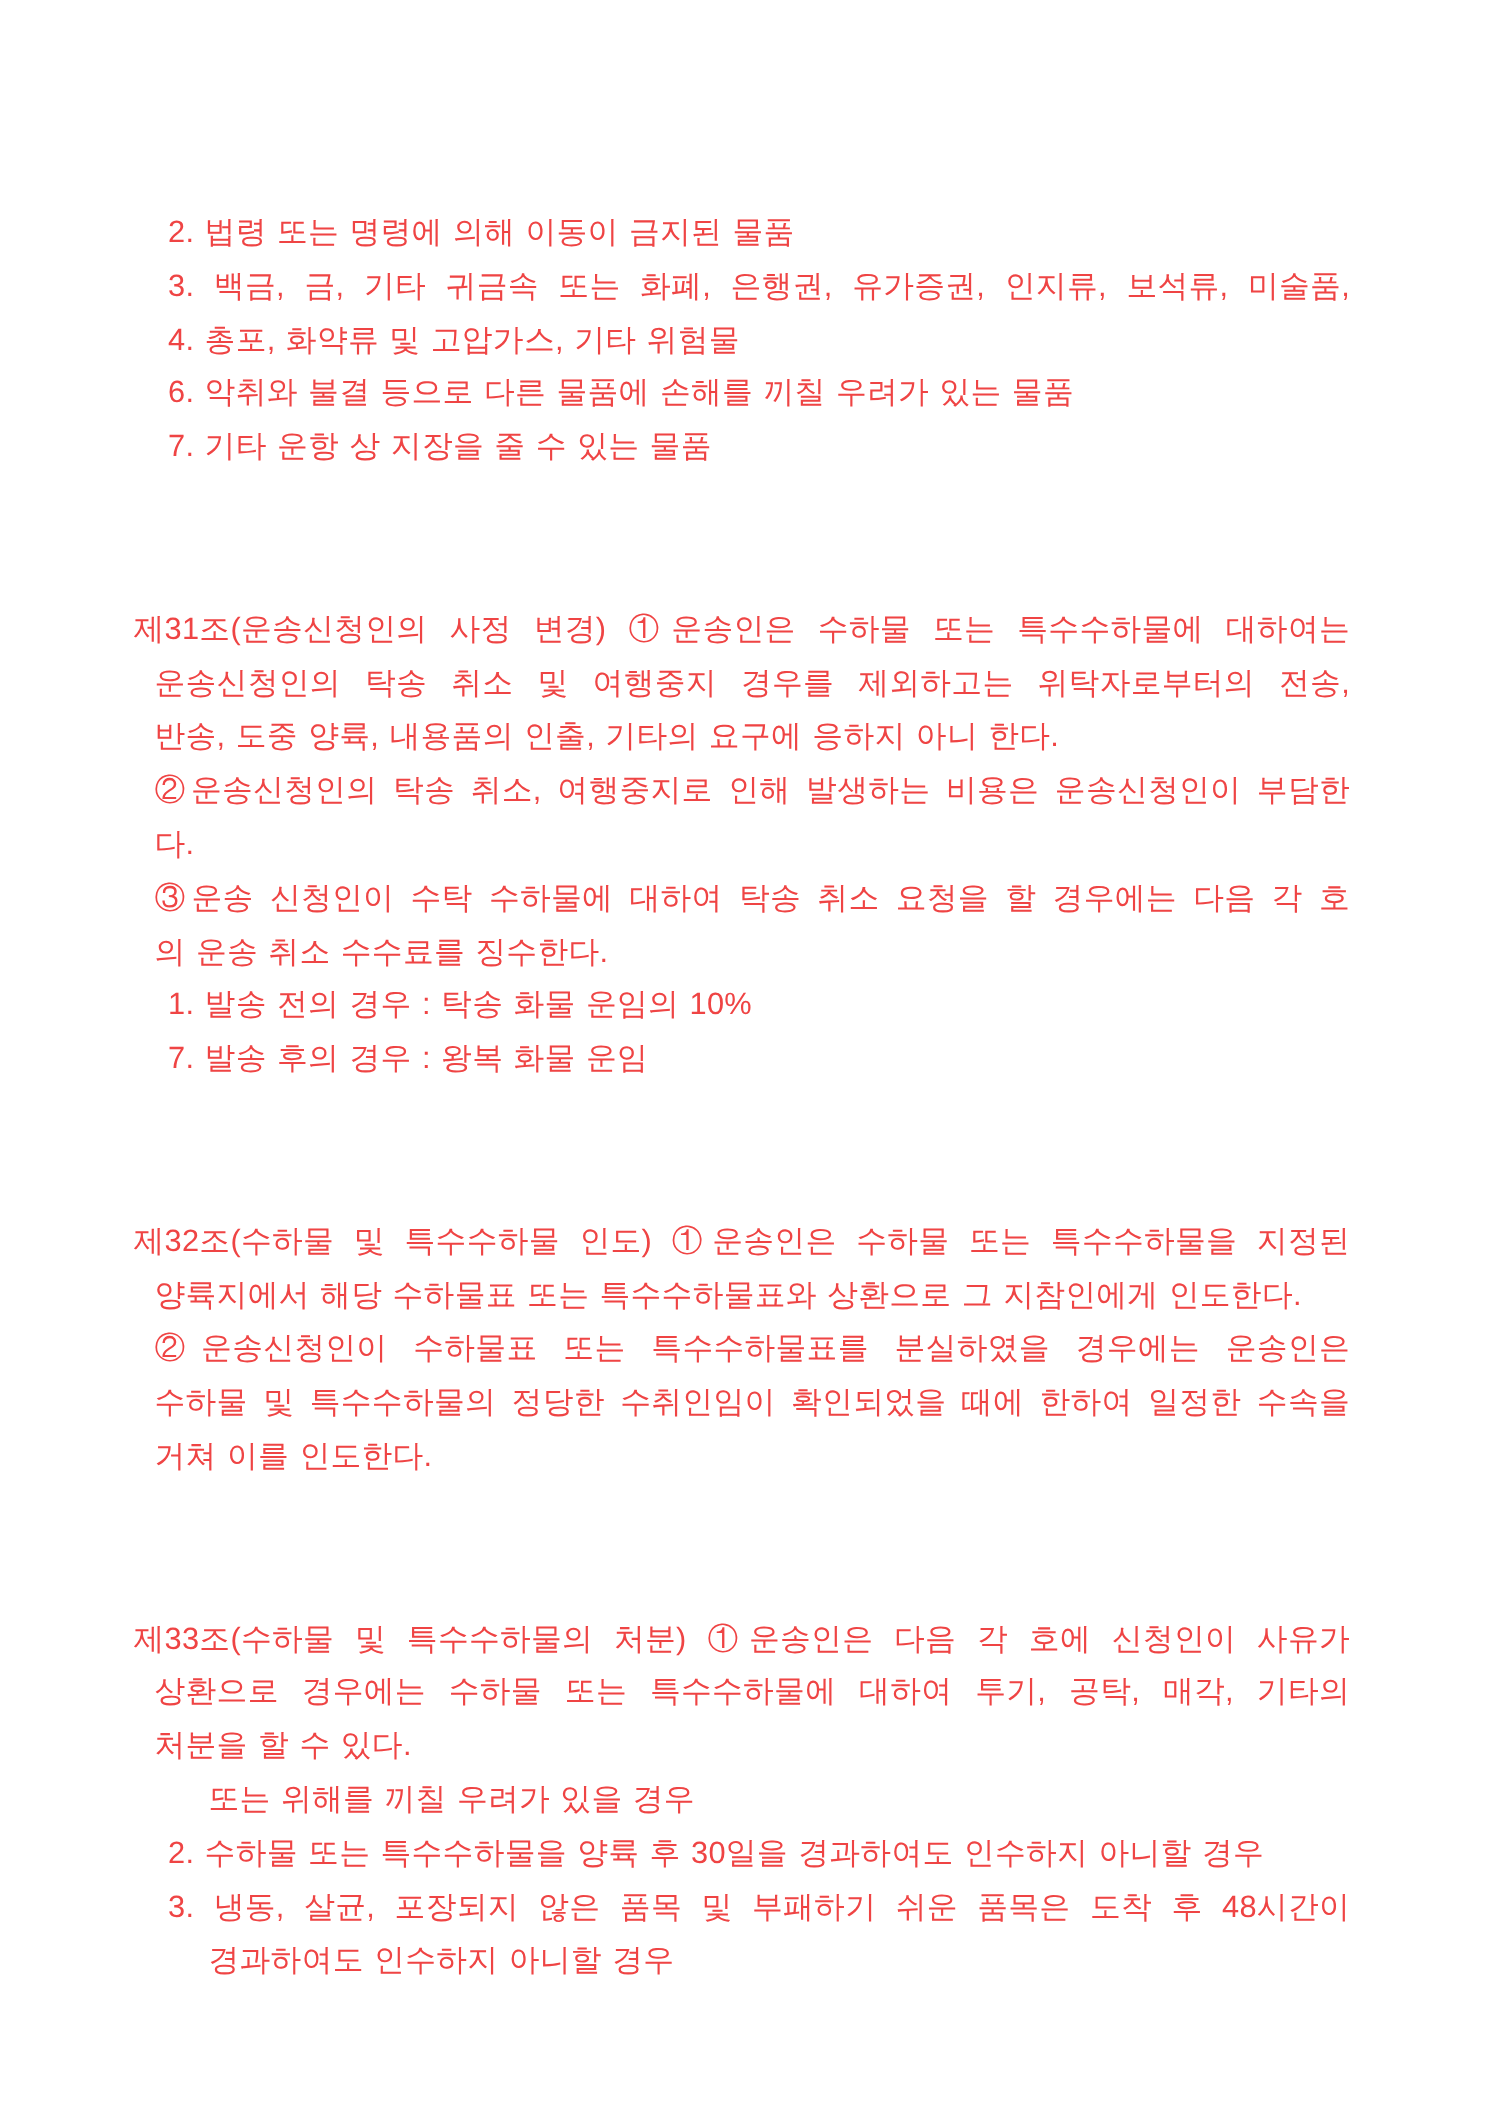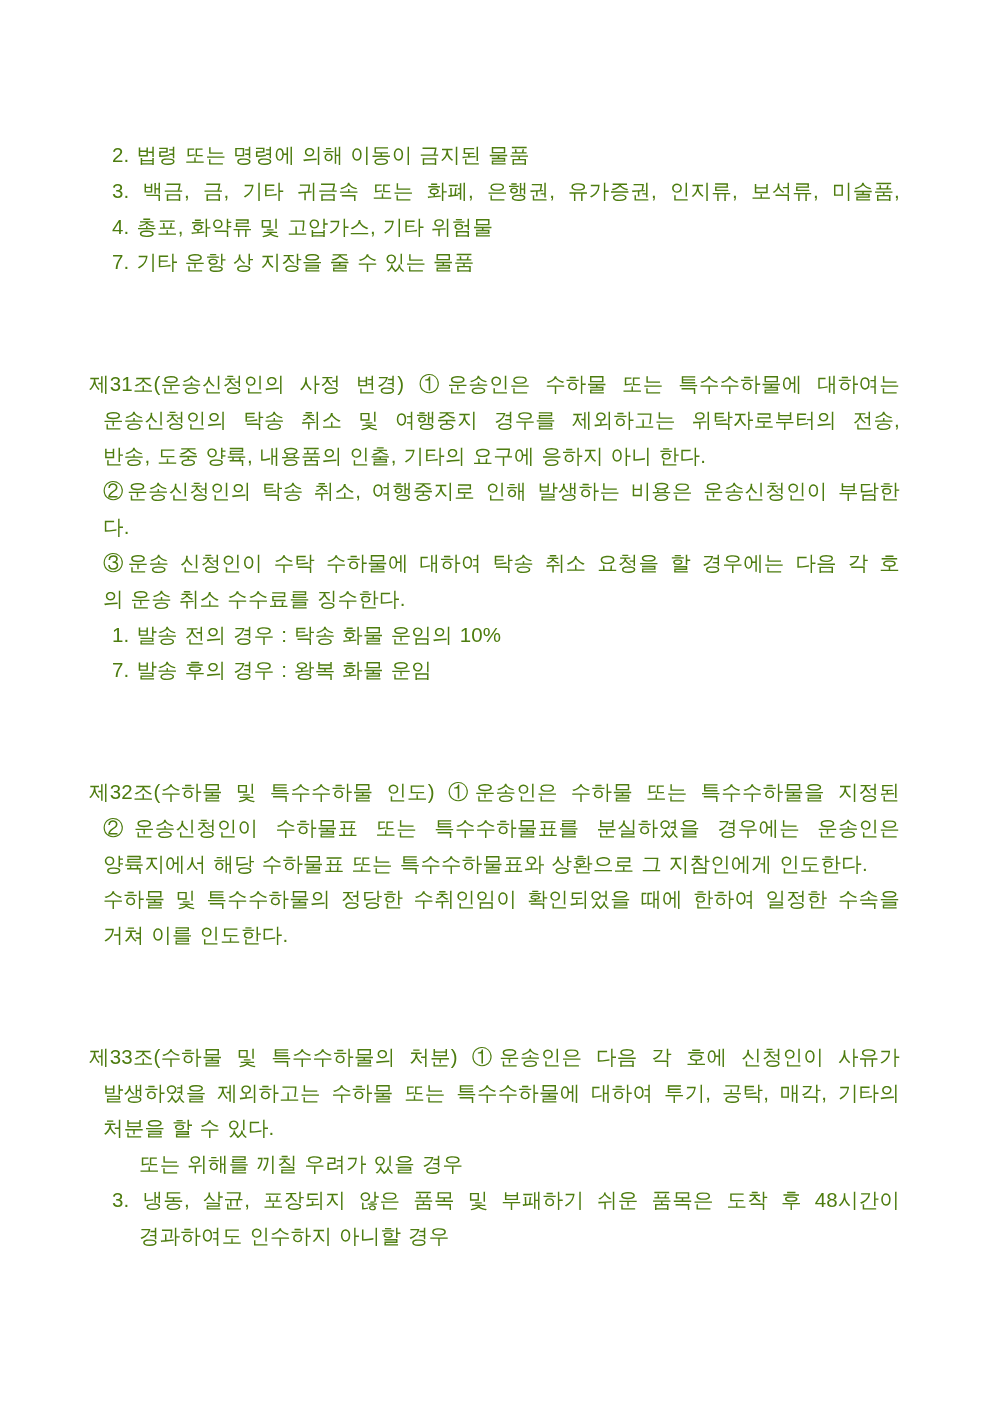--- a/index.html
+++ b/index.html
@@ -20,59 +20,61 @@
     left: 89px;
     top: 137px;
     width: 811px;
     color: #000000;
   }
   .line {
     font-size: 20.5px;
     line-height: 35.8px;
     height: 35.8px;
     overflow: hidden;
-    color: #4d7c0f;
+    color: #ef4444;
     letter-spacing: 0.2px;
     word-spacing: 1px;
   }
   .indent-0 { padding-left: 0; margin-top: 25px; }
   .indent-1 { padding-left: 14px; }
   .indent-2 { padding-left: 23px; }
   .indent-3 { padding-left: 50px; }
   .justified {
     text-align: justify;
     text-align-last: justify;
   }
 </style>
 </head>
 <body>
 
 <div class="page">
   <div class="text-block" id="document-body">
       <div class="line indent-2">2. 법령 또는 명령에 의해 이동이 금지된 물품</div>
       <div class="line indent-2 justified">3. 백금, 금, 기타 귀금속 또는 화폐, 은행권, 유가증권, 인지류, 보석류, 미술품,</div>
       <div class="line indent-2">4. 총포, 화약류 및 고압가스, 기타 위험물</div>
+      <div class="line indent-2">6. 악취와 불결 등으로 다른 물품에 손해를 끼칠 우려가 있는 물품</div>
       <div class="line indent-2">7. 기타 운항 상 지장을 줄 수 있는 물품</div>
       <div class="line indent-0">&nbsp;</div>
       <div class="line indent-0 justified">제31조(운송신청인의 사정 변경) ①운송인은 수하물 또는 특수수하물에 대하여는</div>
       <div class="line indent-1 justified">운송신청인의 탁송 취소 및 여행중지 경우를 제외하고는 위탁자로부터의 전송,</div>
       <div class="line indent-1">반송, 도중 양륙, 내용품의 인출, 기타의 요구에 응하지 아니 한다.</div>
       <div class="line indent-1 justified">②운송신청인의 탁송 취소, 여행중지로 인해 발생하는 비용은 운송신청인이 부담한</div>
       <div class="line indent-1">다.</div>
       <div class="line indent-1 justified">③운송 신청인이 수탁 수하물에 대하여 탁송 취소 요청을 할 경우에는 다음 각 호</div>
       <div class="line indent-1">의 운송 취소 수수료를 징수한다.</div>
       <div class="line indent-2">1. 발송 전의 경우 : 탁송 화물 운임의 10%</div>
       <div class="line indent-2">7. 발송 후의 경우 : 왕복 화물 운임</div>
       <div class="line indent-0">&nbsp;</div>
       <div class="line indent-0 justified">제32조(수하물 및 특수수하물 인도) ①운송인은 수하물 또는 특수수하물을 지정된</div>
+      <div class="line indent-1">양륙지에서 해당 수하물표 또는 특수수하물표와 상환으로 그 지참인에게 인도한다.</div>
       <div class="line indent-1 justified">②운송신청인이 수하물표 또는 특수수하물표를 분실하였을 경우에는 운송인은</div>
-      <div class="line indent-1">양륙지에서 해당 수하물표 또는 특수수하물표와 상환으로 그 지참인에게 인도한다.</div>
       <div class="line indent-1 justified">수하물 및 특수수하물의 정당한 수취인임이 확인되었을 때에 한하여 일정한 수속을</div>
       <div class="line indent-1">거쳐 이를 인도한다.</div>
       <div class="line indent-0">&nbsp;</div>
       <div class="line indent-0 justified">제33조(수하물 및 특수수하물의 처분) ①운송인은 다음 각 호에 신청인이 사유가</div>
-      <div class="line indent-1 justified">발생하였을 제외하고는 수하물 또는 특수수하물에 대하여 투기, 공탁, 매각, 기타의</div>
+      <div class="line indent-1 justified">상환으로 경우에는 수하물 또는 특수수하물에 대하여 투기, 공탁, 매각, 기타의</div>
       <div class="line indent-1">처분을 할 수 있다.</div>
       <div class="line indent-3">또는 위해를 끼칠 우려가 있을 경우</div>
+      <div class="line indent-2">2. 수하물 또는 특수수하물을 양륙 후 30일을 경과하여도 인수하지 아니할 경우</div>
       <div class="line indent-2 justified">3. 냉동, 살균, 포장되지 않은 품목 및 부패하기 쉬운 품목은 도착 후 48시간이</div>
       <div class="line indent-3">경과하여도 인수하지 아니할 경우</div>
     </div>
 </div>
 
 </body></html>

